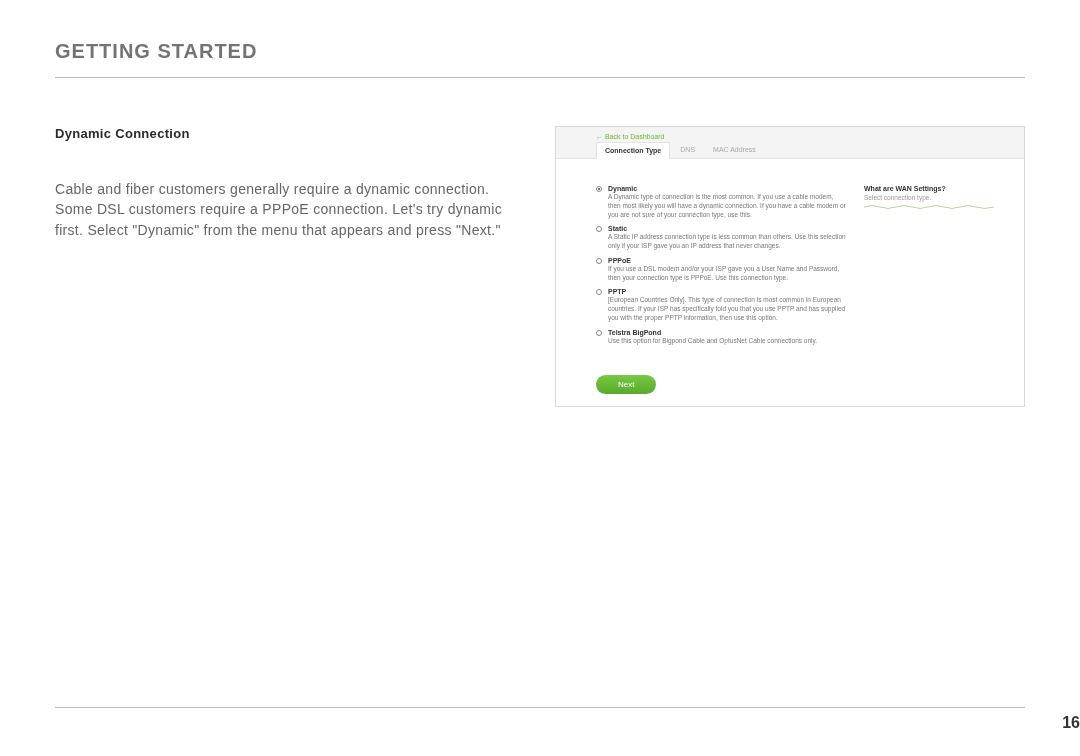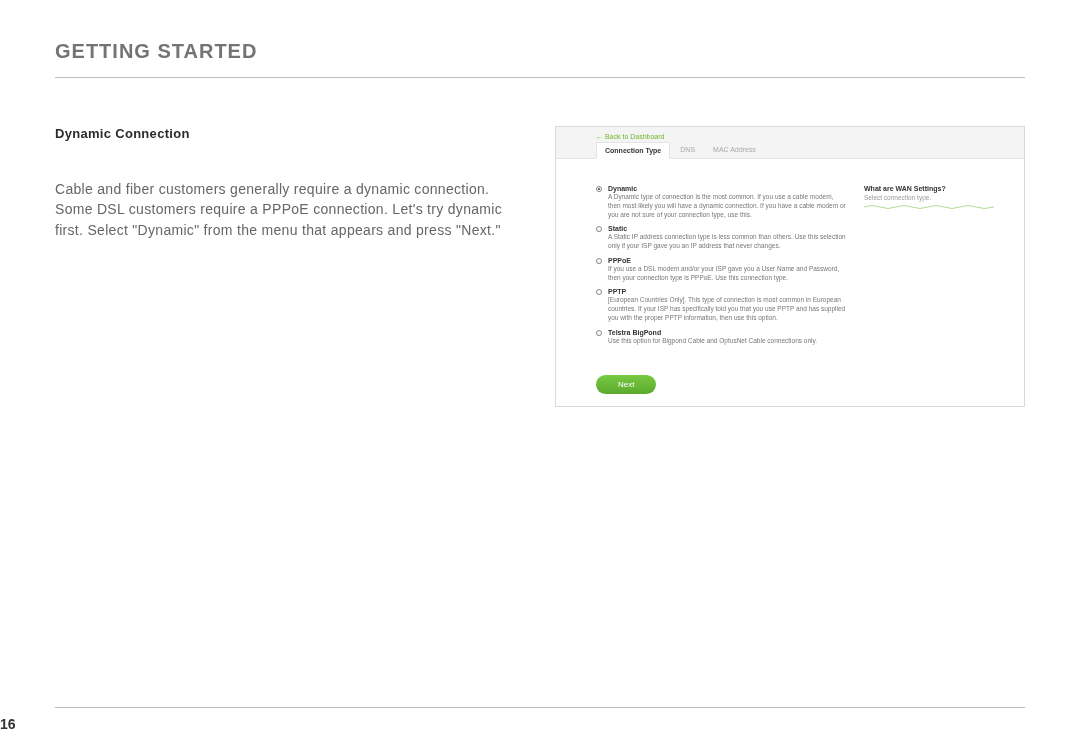--- a/index.html
+++ b/index.html
@@ -161,22 +161,22 @@
     position: absolute;
     left: 55px;
     right: 55px;
     bottom: 48px;
     border-top: 1px solid #bdbdbd;
   }
   .page-num {
     position: absolute;
     left: 0; right: 0;
     bottom: 24px;
-    text-align: left;
-    font-size: 14px;
+    text-align: right;
+    font-size: 16px;
     font-weight: bold;
     color: #333;
   }
 </style>
 </head>
 <body>
 
 <div class="page">
   <h1 class="page-heading">GETTING STARTED</h1>
 

